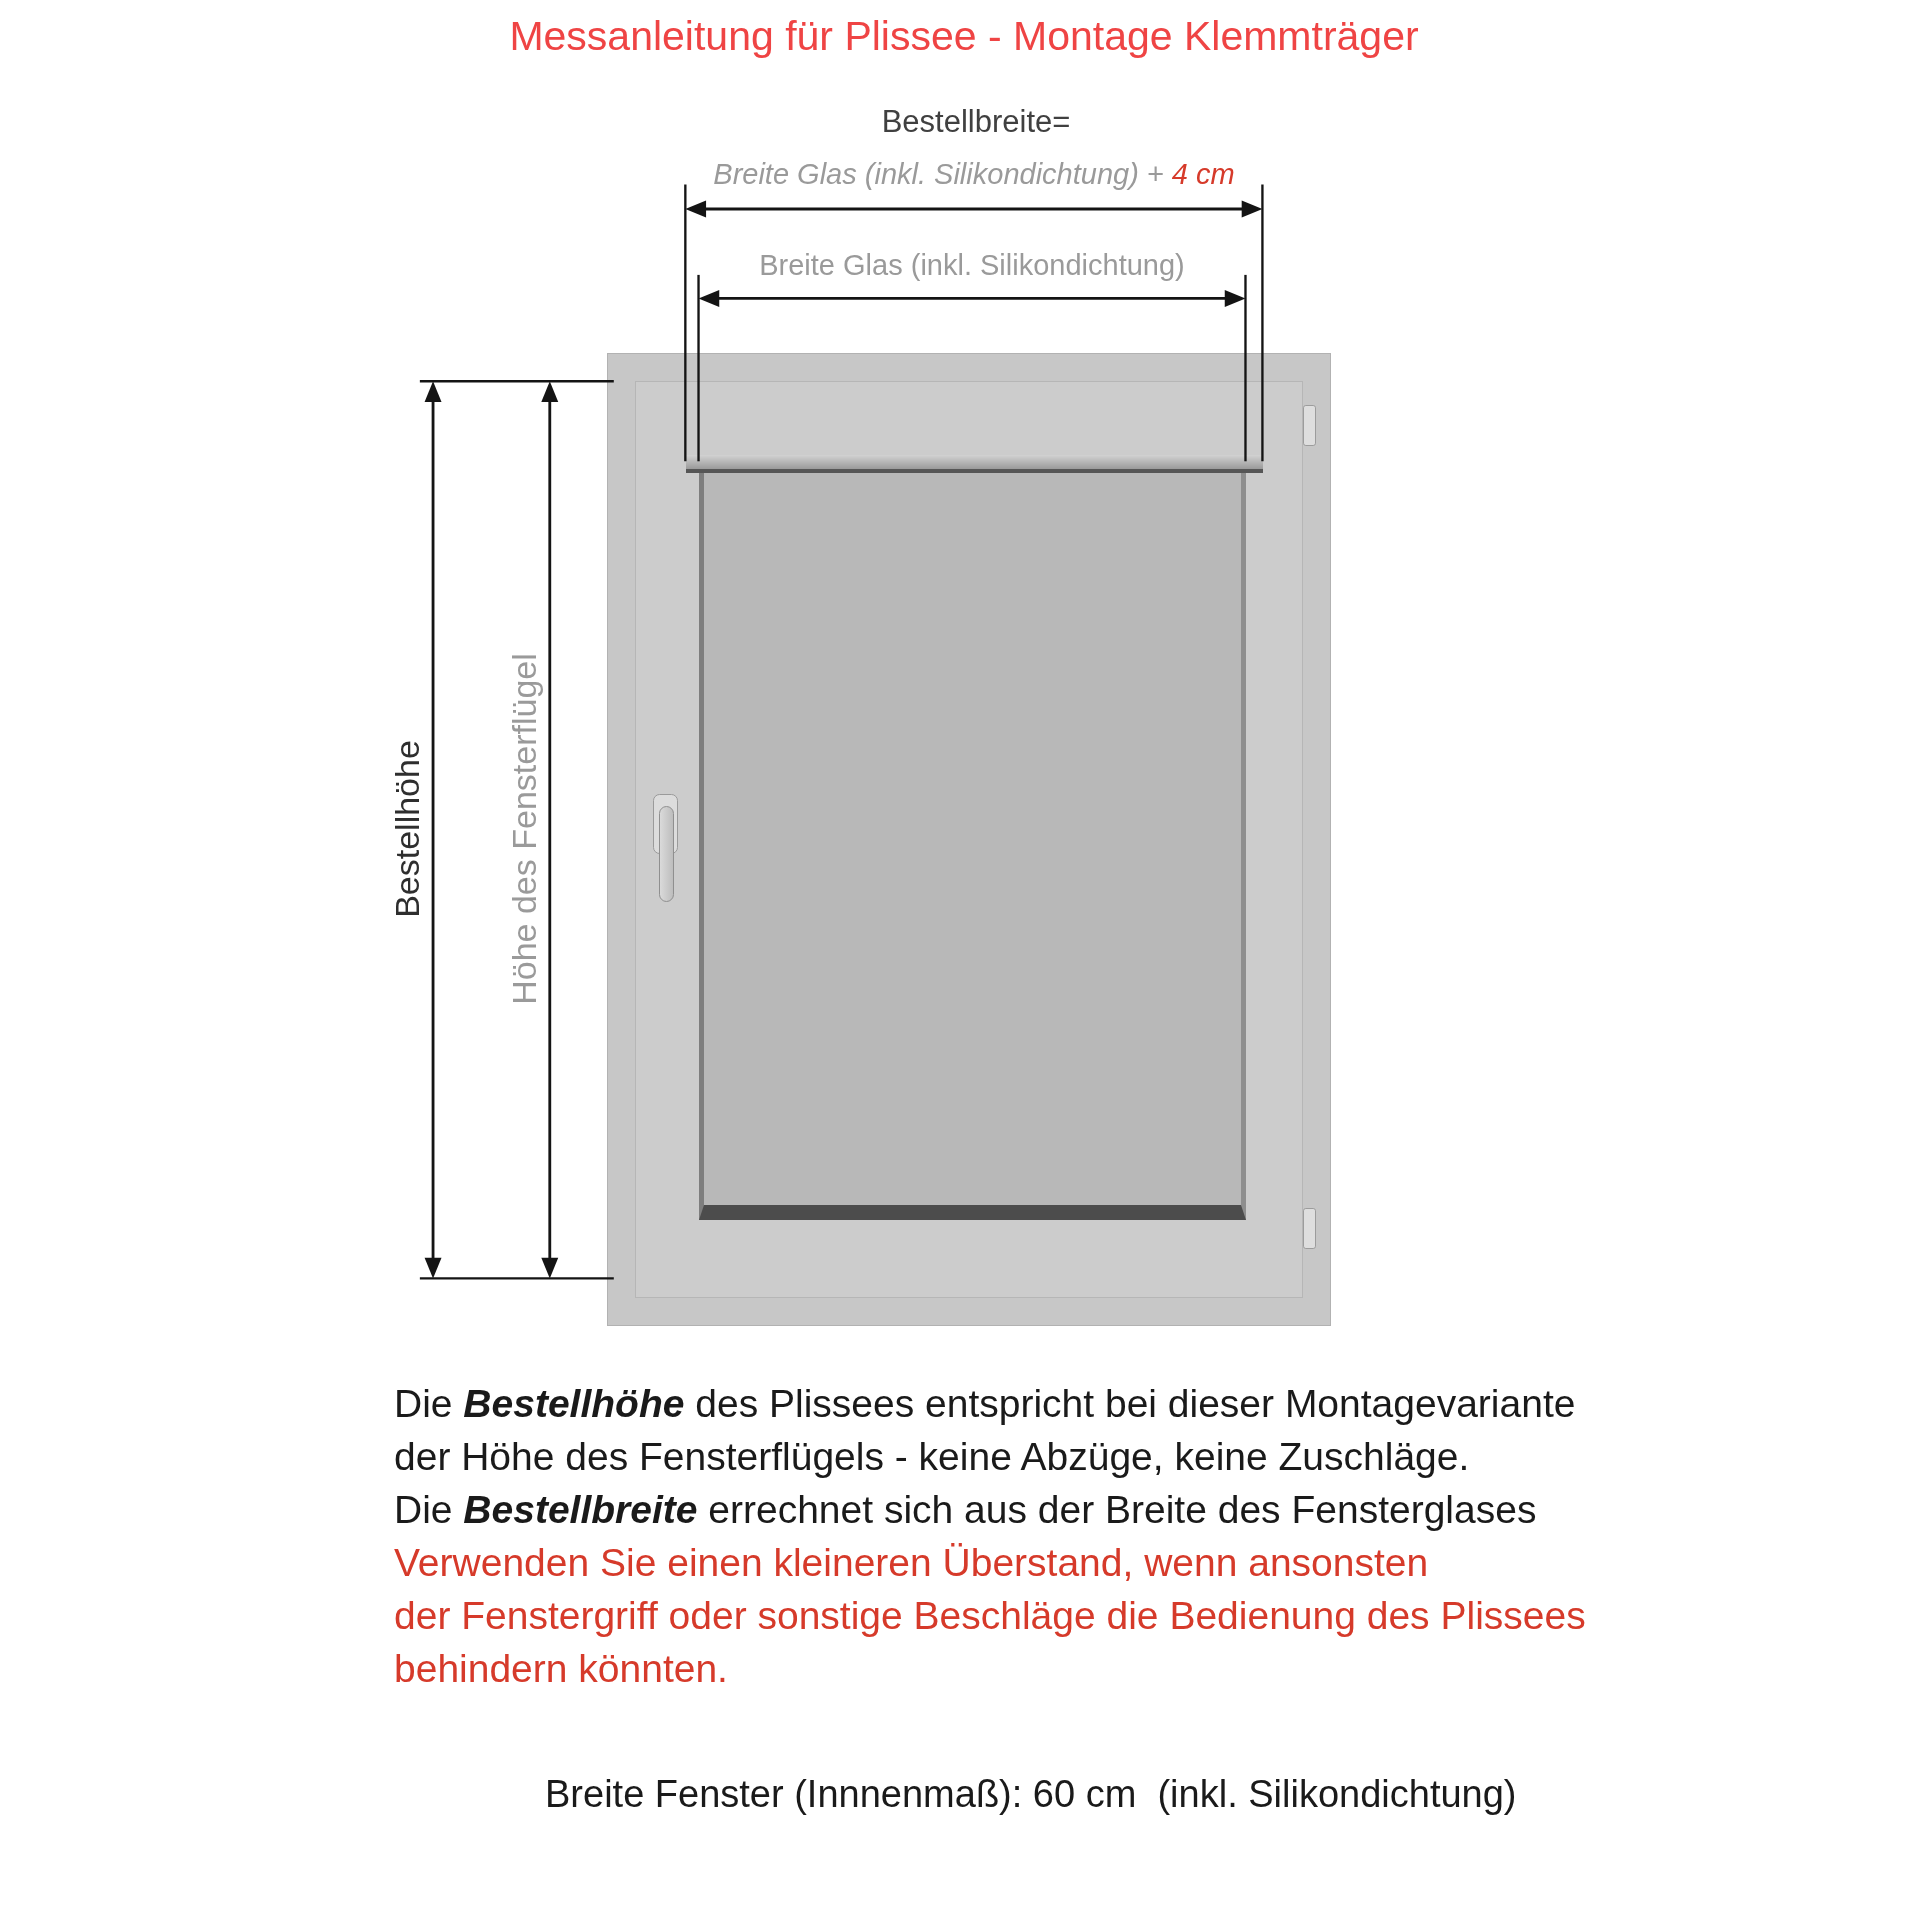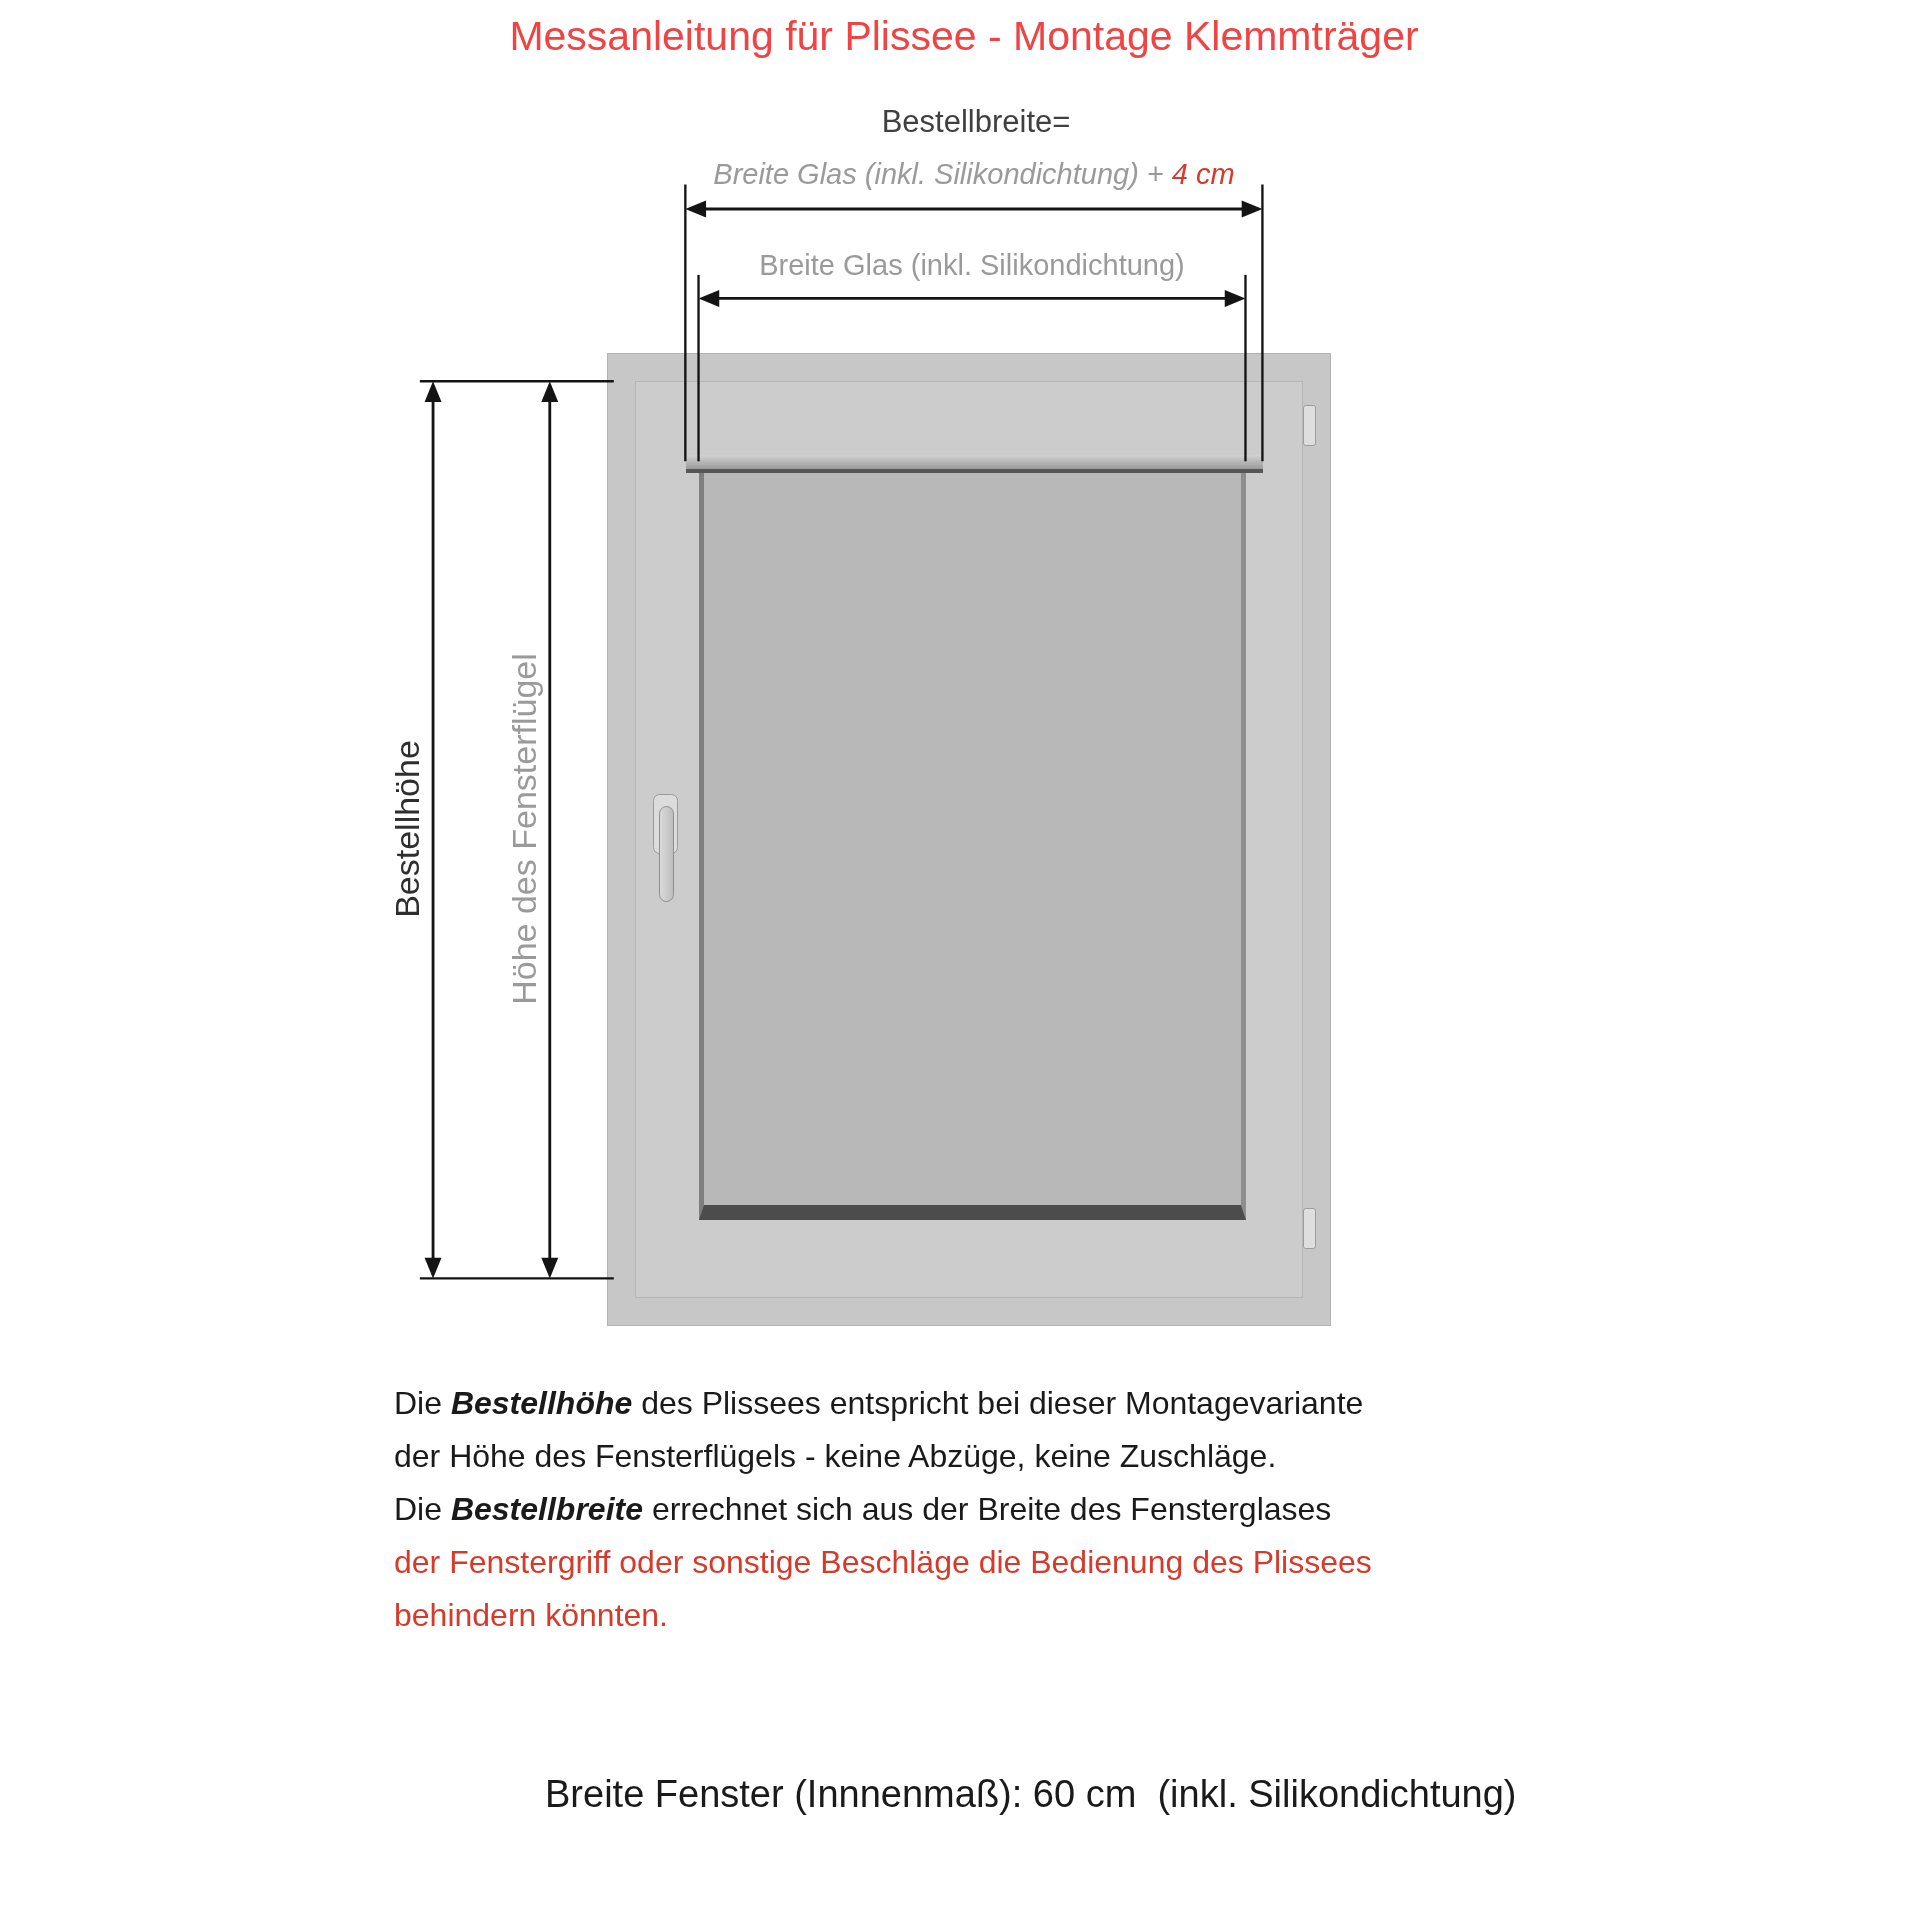--- a/index.html
+++ b/index.html
@@ -10,21 +10,21 @@
   .abs{position:absolute;}
   .nowrap{white-space:nowrap;}
   .center-x{transform:translateX(-50%);}
   .gray{color:#9a9a9a;}
   .red{color:#d63a2a;}
   .dark{color:#404040;}
   .page-title{top:13px;left:0;width:100%;text-align:center;font-size:41px;color:#ef4444;}
   .vlabel{transform:translate(-50%,-50%) rotate(-90deg);white-space:nowrap;font-size:34px;}
   .line{white-space:pre-wrap;}
   .term{font-weight:bold;font-style:italic;}
-  .text-block{font-size:32px;line-height:53px;color:#1a1a1a;}
+  .text-block{font-size:39px;line-height:53px;color:#1a1a1a;}
   .example-block{font-size:38px;line-height:52px;color:#1a1a1a;}
   .indent{padding-left:151px;}
   
   .win-outer{left:607px;top:353px;width:724px;height:973px;background:#c7c7c7;border:1.9px solid #b2b2b2;box-sizing:border-box;}
   .win-sash{position:absolute;left:27px;top:27px;right:27px;bottom:27px;background:#cccccc;border:1.9px solid #b6b6b6;}
   .win-glass{left:699px;top:470px;width:547px;height:750px;background:#b8b8b8;
     border-left:5.6px solid #7e7e7e;border-right:5.6px solid #8e8e8e;border-bottom:15px solid #4c4c4c;border-top:2.8px solid #787878;box-sizing:border-box;}
   .rail{left:686px;top:455px;width:577px;height:14px;background:linear-gradient(#d2d2d2,#9a9a9a);border-bottom:4.7px solid #565656;}
   .handle-base{left:653px;top:794px;width:25.4px;height:60px;background:#dcdcdc;border:1.9px solid #9a9a9a;border-radius:6.6px;box-sizing:border-box;}
   .handle-lever{left:659px;top:806px;width:15px;height:96px;background:linear-gradient(90deg,#dadada,#bdbdbd);border:1.9px solid #8f8f8f;border-radius:8.5px;box-sizing:border-box;}
@@ -81,20 +81,21 @@
 <div class="abs nowrap center-x gray" style="left:972px;top:249px;font-size:29px;">Breite Glas (inkl. Silikondichtung)</div>
 
 <div class="abs vlabel" style="left:407px;top:829px;color:#2e2e2e;">Bestellhöhe</div>
 
 <div class="abs vlabel gray" style="left:524px;top:829px;">Höhe des Fensterflügel</div>
 
 <div class="abs text-block" style="left:394px;top:1377px;width:1224px;">
   <div class="line"><span>Die </span><span class="term">Bestellhöhe</span><span> des Plissees entspricht bei dieser Montagevariante</span></div>
   <div class="line">der Höhe des Fensterflügels - keine Abzüge, keine Zuschläge.</div>
   <div class="line"><span>Die </span><span class="term">Bestellbreite</span><span> errechnet sich aus der Breite des Fensterglases</span></div>
+  <div class="line red">Verwenden Sie einen kleineren Überstand, wenn ansonsten</div>
   <div class="line red">der Fenstergriff oder sonstige Beschläge die Bedienung des Plissees</div>
   <div class="line red">behindern könnten.</div>
 </div>
 
 <div class="abs example-block" style="left:394px;top:1768px;width:1224px;">
   <div class="line indent">Breite Fenster (Innnenmaß): 60 cm  (inkl. Silikondichtung)</div>
 </div>
 
 
 </body></html>

